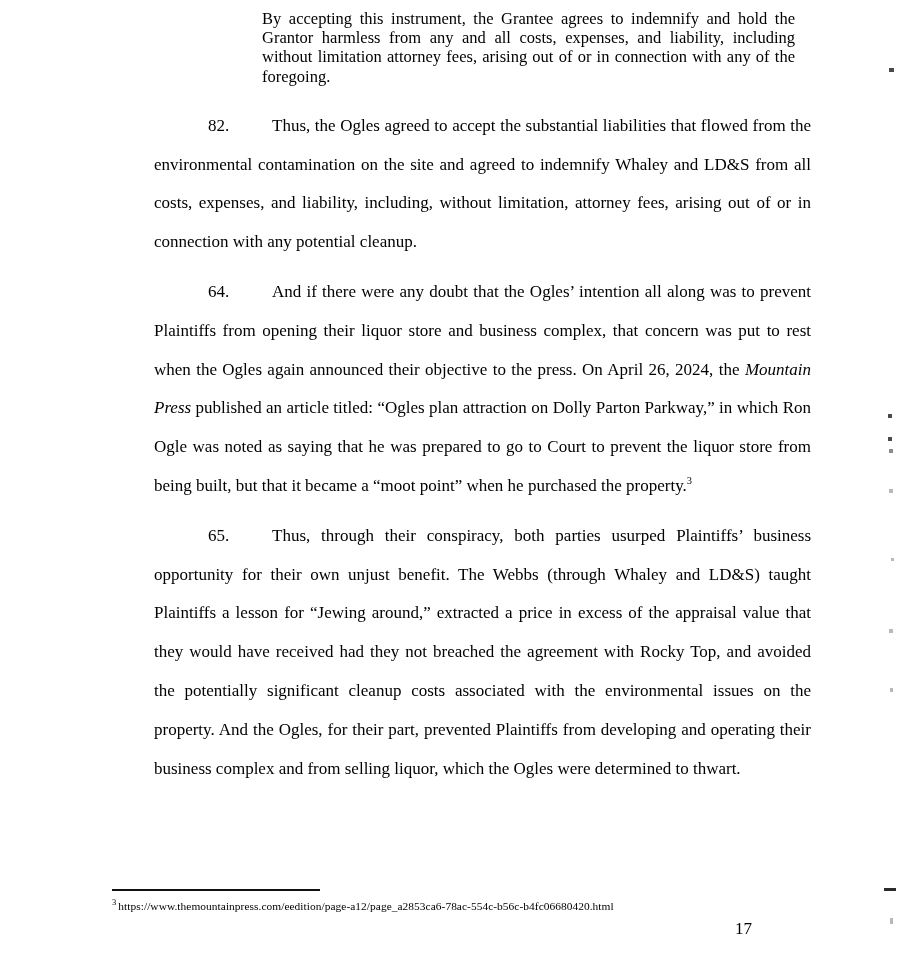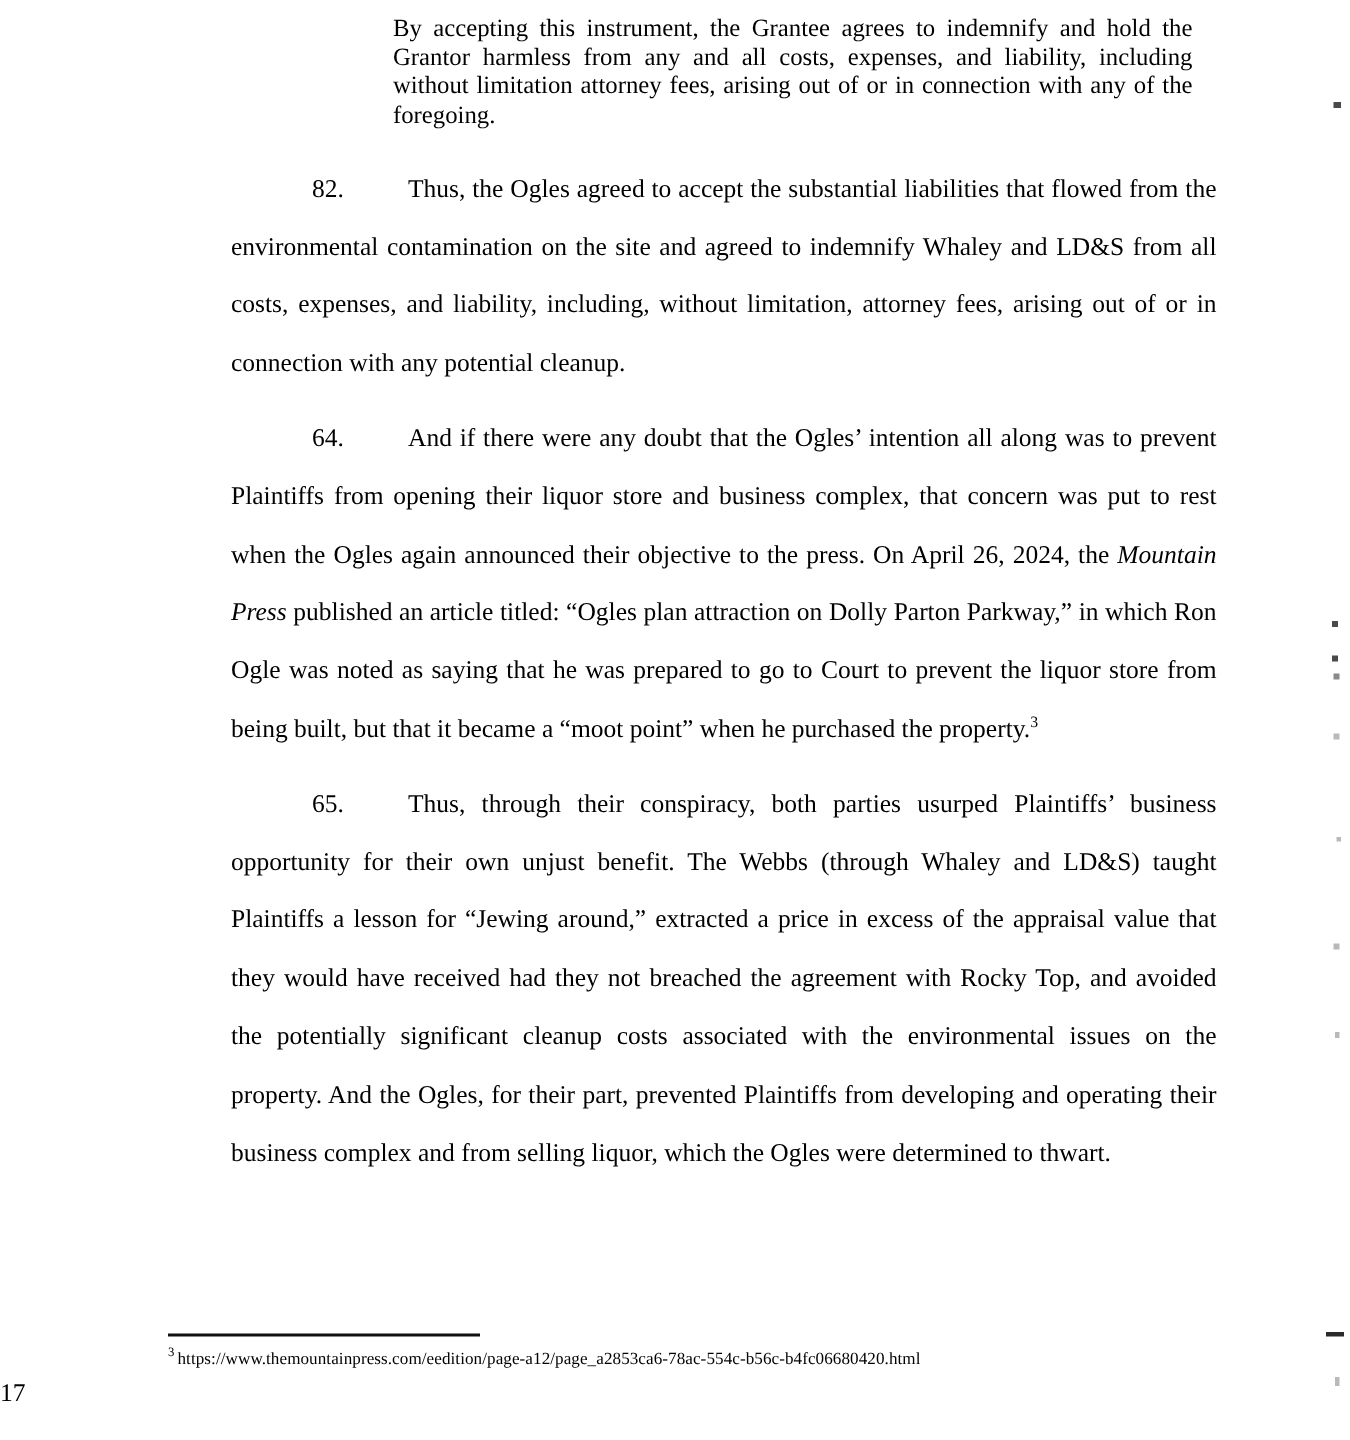--- a/index.html
+++ b/index.html
@@ -100,21 +100,21 @@
     vertical-align: super;
     line-height: 0;
     margin-right: 2px;
   }
 
   .page-number {
     position: absolute;
     left: 0;
     top: 919px;
     width: 752px;
-    text-align: left;
+    text-align: right;
     font-size: 17px;
     line-height: 20px;
   }
 
   
   .speck {
     position: absolute;
     background: #4a4a4a;
     border-radius: 0;
   }

